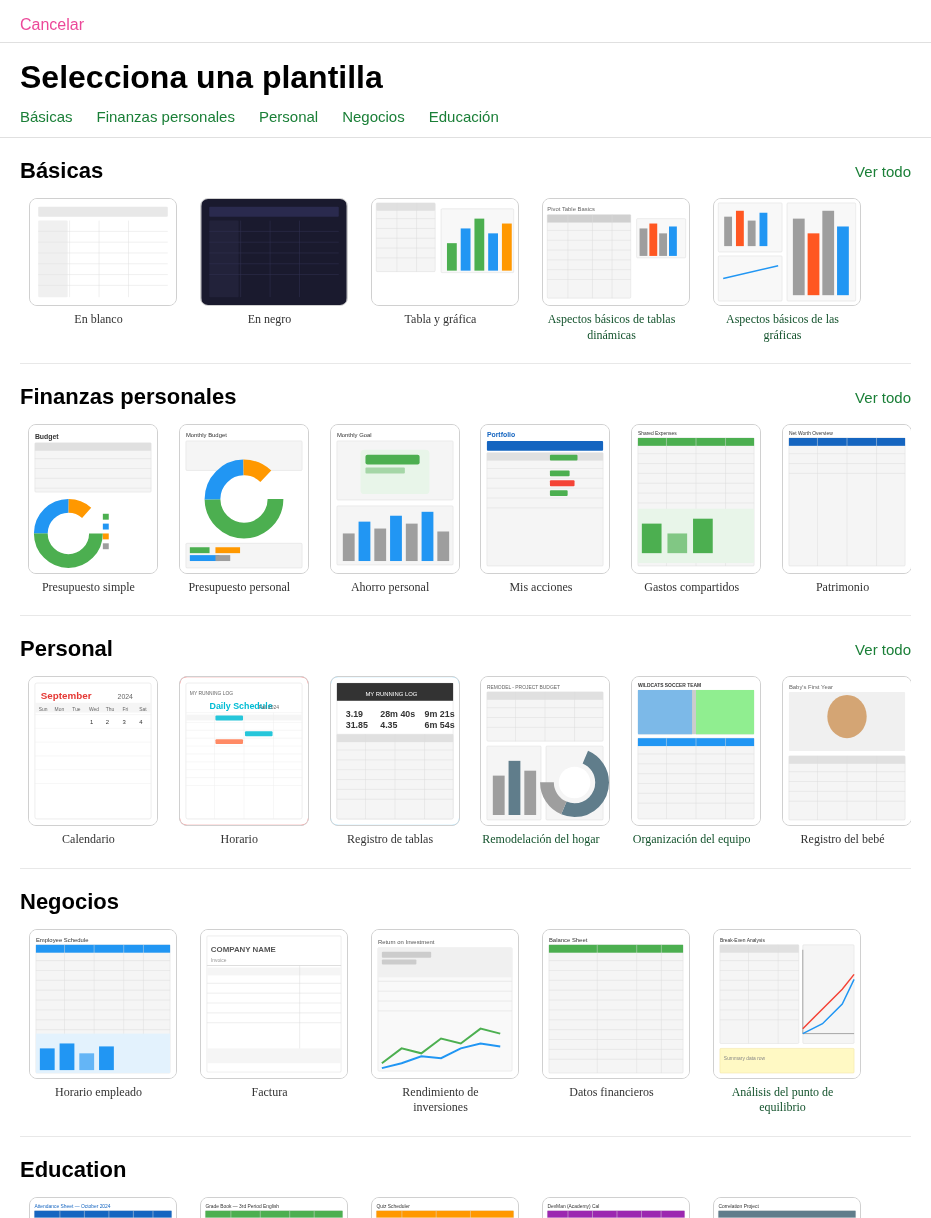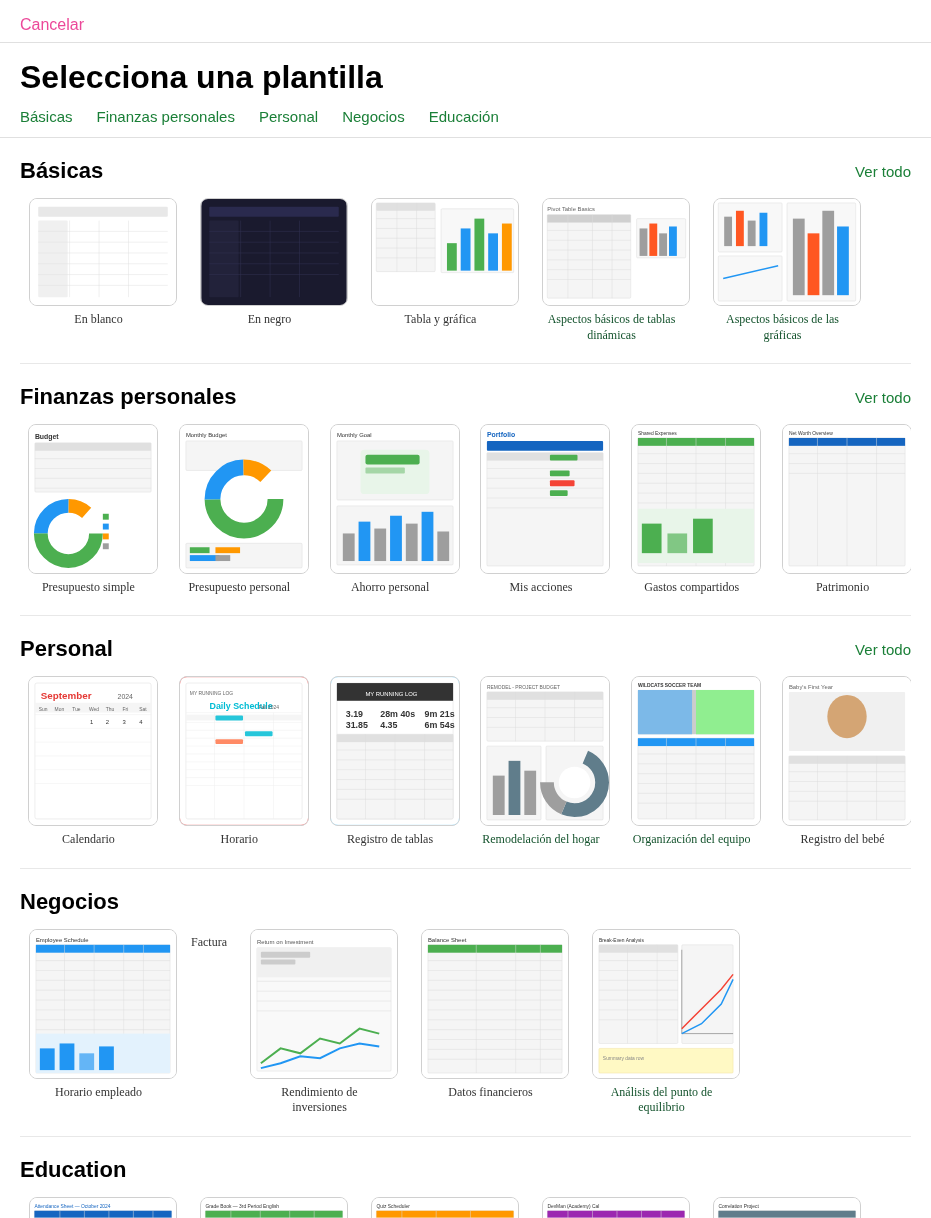--- a/index.html
+++ b/index.html
@@ -631,20 +631,37 @@
           <rect x="10" y="120" width="15" height="22" fill="#2196F3"></rect>
           <rect x="30" y="115" width="15" height="27" fill="#2196F3"></rect>
           <rect x="50" y="125" width="15" height="17" fill="#64B5F6"></rect>
           <rect x="70" y="118" width="15" height="24" fill="#2196F3"></rect>
         </svg>
       </div>
       <span class="template-label">Horario empleado</span>
     </div>
 
     <div class="template-item">
+      <div class="template-thumb business-thumb" style="background:#fff;">
+        <svg viewBox="0 0 148 150" class="thumb-svg">
+          <rect width="148" height="150" fill="#fff"></rect>
+          <rect x="6" y="6" width="136" height="138" fill="#fff" rx="1" stroke="#ddd" stroke-width="0.5"></rect>
+          <text x="10" y="22" font-size="8" fill="#555" font-weight="bold">COMPANY NAME</text>
+          <text x="10" y="32" font-size="5" fill="#999">Invoice</text>
+          <line x1="6" y1="36" x2="142" y2="36" stroke="#ddd" stroke-width="1"></line>
+          <rect x="6" y="38" width="136" height="8" fill="#f5f5f5"></rect>
+          <line x1="6" y1="54" x2="142" y2="54" stroke="#ddd" stroke-width="0.5"></line>
+          <line x1="6" y1="64" x2="142" y2="64" stroke="#ddd" stroke-width="0.5"></line>
+          <line x1="6" y1="74" x2="142" y2="74" stroke="#ddd" stroke-width="0.5"></line>
+          <line x1="6" y1="84" x2="142" y2="84" stroke="#ddd" stroke-width="0.5"></line>
+          <line x1="6" y1="94" x2="142" y2="94" stroke="#ddd" stroke-width="0.5"></line>
+          <line x1="100" y1="36" x2="100" y2="130" stroke="#ddd" stroke-width="0.5"></line>
+          <rect x="6" y="120" width="136" height="15" fill="#f5f5f5"></rect>
+        </svg>
+      </div>
       <span class="template-label">Factura</span>
     </div>
 
     <div class="template-item">
       <div class="template-thumb business-thumb" style="background:#fff;">
         <svg viewBox="0 0 148 150" class="thumb-svg">
           <rect width="148" height="150" fill="#fff"></rect>
           <text x="6" y="14" font-size="6" fill="#555">Return on Investment</text>
           <rect x="6" y="18" width="136" height="125" fill="#f9f9f9" rx="1" stroke="#ddd" stroke-width="0.5"></rect>
           <rect x="6" y="18" width="136" height="30" fill="#f0f0f0"></rect>

